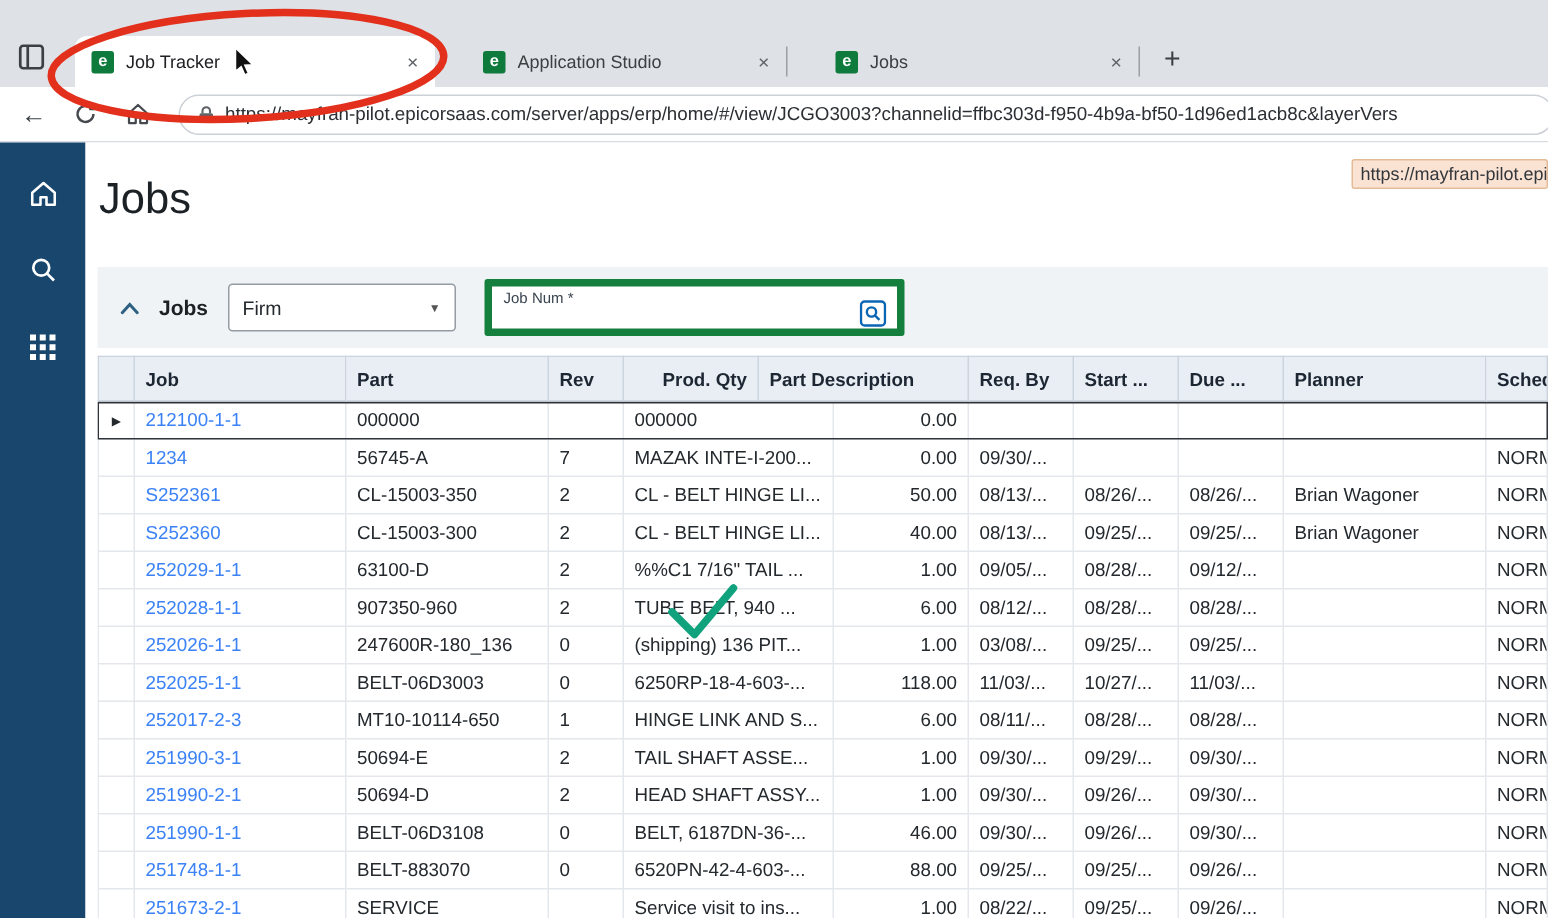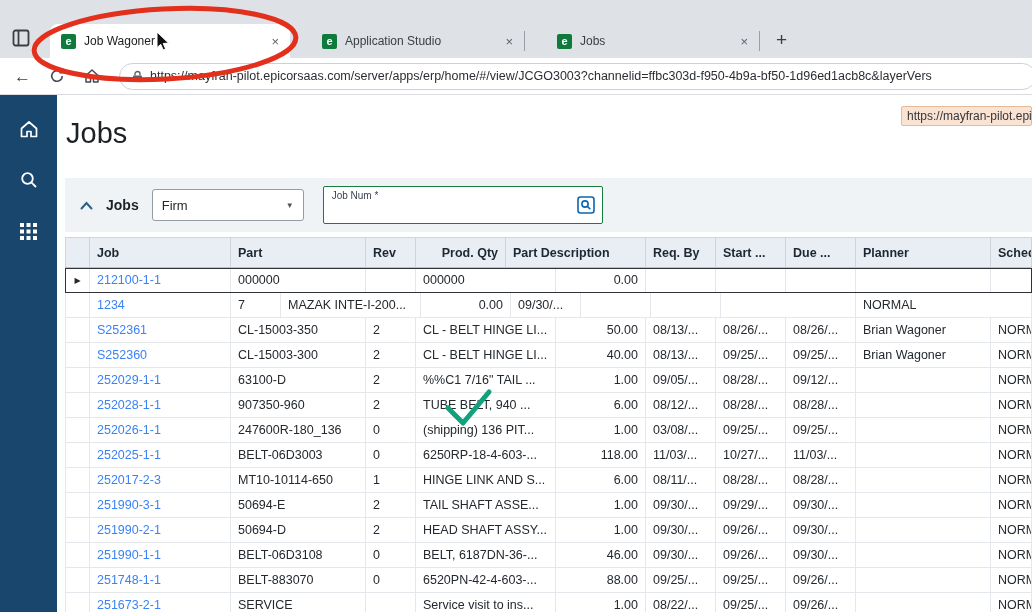--- a/index.html
+++ b/index.html
@@ -39,21 +39,21 @@
   .main{position:absolute;left:57px;top:95px;right:0;bottom:0;background:#fff;overflow:hidden;}
   .page-title{position:absolute;top:22px;left:9px;font-size:29px;font-weight:400;color:#1c2126;margin:0;}
 
   .filter-panel{position:absolute;left:8px;right:0;top:83px;height:54px;background:#f0f3f6;
                 display:flex;align-items:center;gap:13px;padding:0 15px;box-sizing:border-box;}
   .fp-title{font-size:14px;font-weight:700;color:#1c2126;}
   .select{width:152px;height:32px;background:#fff;border:1px solid #949ba3;border-radius:3px;
           display:flex;align-items:center;justify-content:space-between;padding:0 9px;
           font-size:13px;color:#24292e;box-sizing:border-box;}
   .caret{font-size:8px;color:#555;}
-  .jobnum{position:relative;width:280px;height:38px;background:#fff;border:1px solid #15803d;
+  .jobnum{position:relative;width:280px;height:38px;background:#fff;border:5px solid #15803d;
           border-radius:2px;box-sizing:border-box;margin-left:6px;}
   .jobnum label{position:absolute;top:3px;left:8px;font-size:10px;color:#3a4450;}
   .searchbtn{position:absolute;right:7px;top:9px;display:flex;}
 
   
   .grid{position:absolute;left:8px;right:0;top:142px;bottom:0;overflow:hidden;background:#fff;}
   .ghead,.trow{display:flex;width:100%;justify-content:space-between;}
   .cell{box-sizing:border-box;padding:0 7px;white-space:nowrap;overflow:hidden;
         border-right:1px solid #e4e7eb;border-bottom:1px solid #e4e7eb;line-height:24px;
         height:25px;font-size:12.5px;color:#24292e;flex:0 0 auto;}
@@ -81,21 +81,21 @@
 <div class="tabstrip">
   <span class="corner">
     <svg width="18" height="18" viewBox="0 0 18 18">
       <rect x="1.5" y="1.5" width="15" height="15" rx="2" fill="none" stroke="#3c4043" stroke-width="1.8"></rect>
       <line x1="6.5" y1="1.5" x2="6.5" y2="16.5" stroke="#3c4043" stroke-width="1.8"></line>
     </svg>
   </span>
 
   <div class="tab active">
     <span class="e-logo"></span>
-    <span class="tab-label">Job Wagoner</span>
+    <span class="tab-label">Job Tracker</span>
     <span class="tab-close">×</span>
   </div>
 
   <div class="tab inactive">
     <span class="e-logo"></span>
     <span class="tab-label">Application Studio</span>
     <span class="tab-close">×</span>
   </div>
   <div class="tab-sep"></div>
 
@@ -212,20 +212,21 @@
           <div class="cell c5">0.00</div>
           <div class="cell c6"></div>
           <div class="cell c7"></div>
           <div class="cell c8"></div>
           <div class="cell c9"></div>
           <div class="cell c10"></div>
         </div>
         <div class="trow">
           <div class="cell c0"></div>
           <div class="cell c1">1234</div>
+          <div class="cell c2">56745-A</div>
           <div class="cell c3">7</div>
           <div class="cell c4">MAZAK INTE-I-200...</div>
           <div class="cell c5">0.00</div>
           <div class="cell c6">09/30/...</div>
           <div class="cell c7"></div>
           <div class="cell c8"></div>
           <div class="cell c9"></div>
           <div class="cell c10">NORMAL</div>
         </div>
         <div class="trow">

